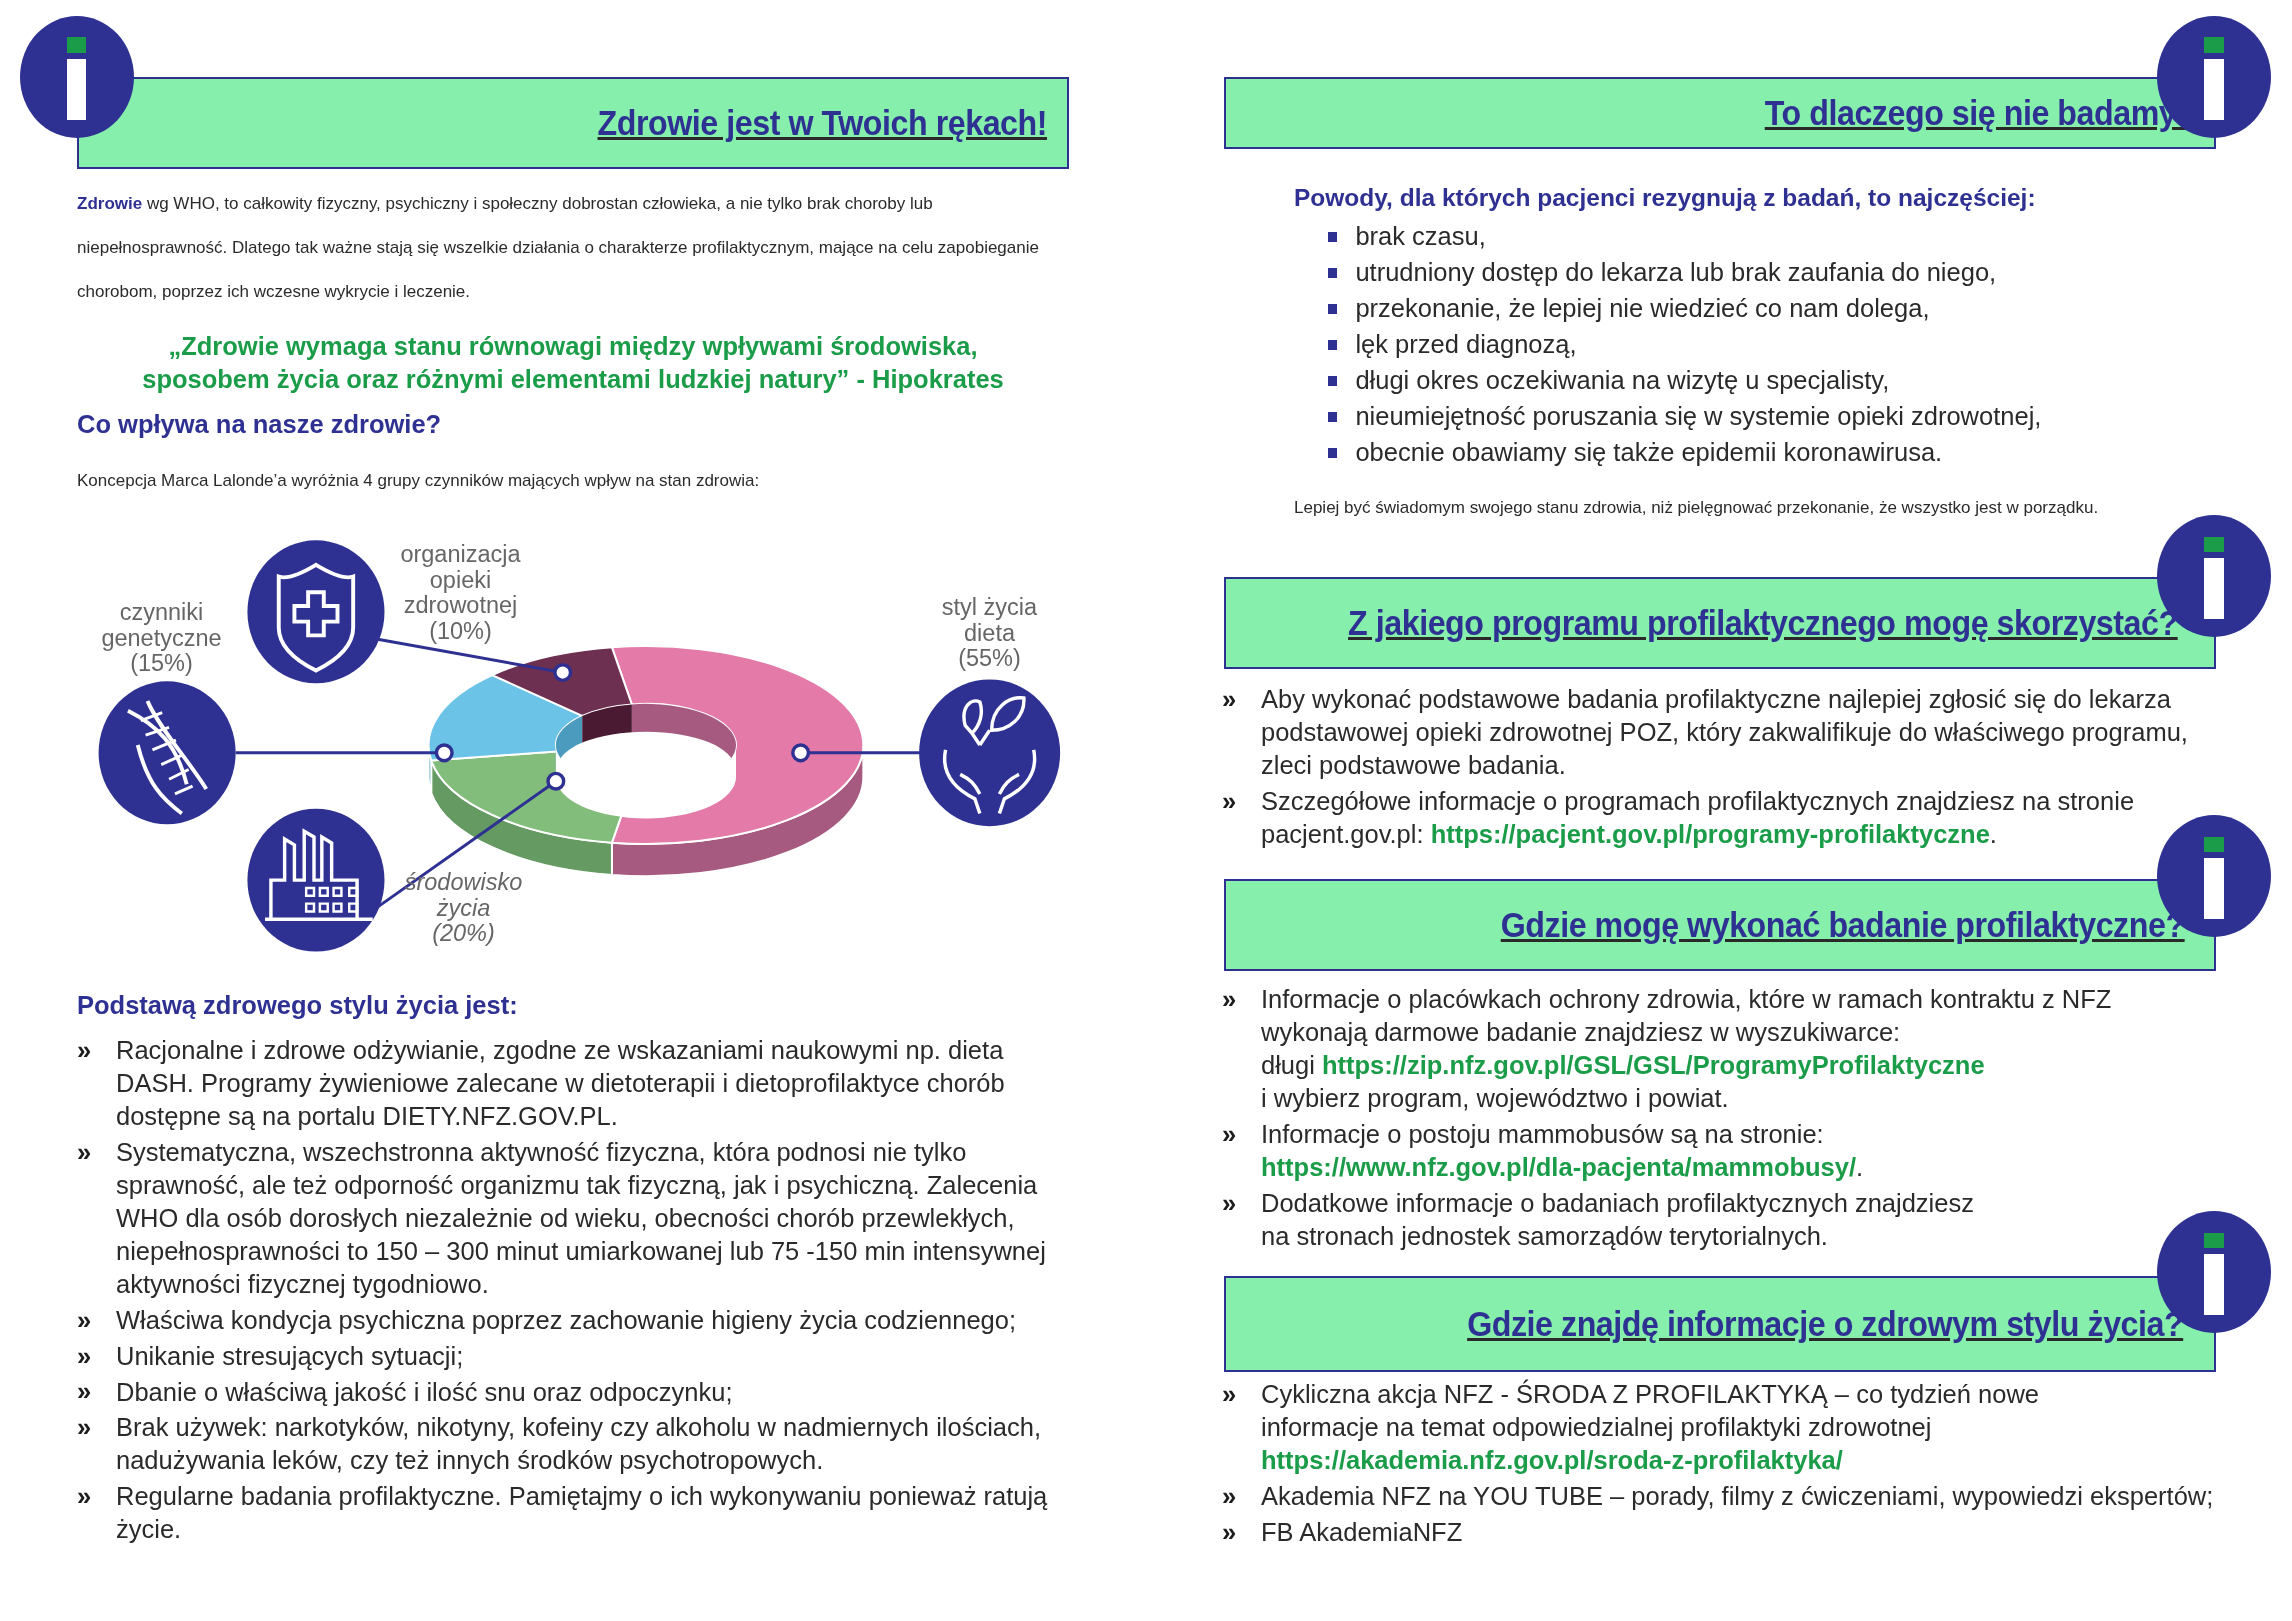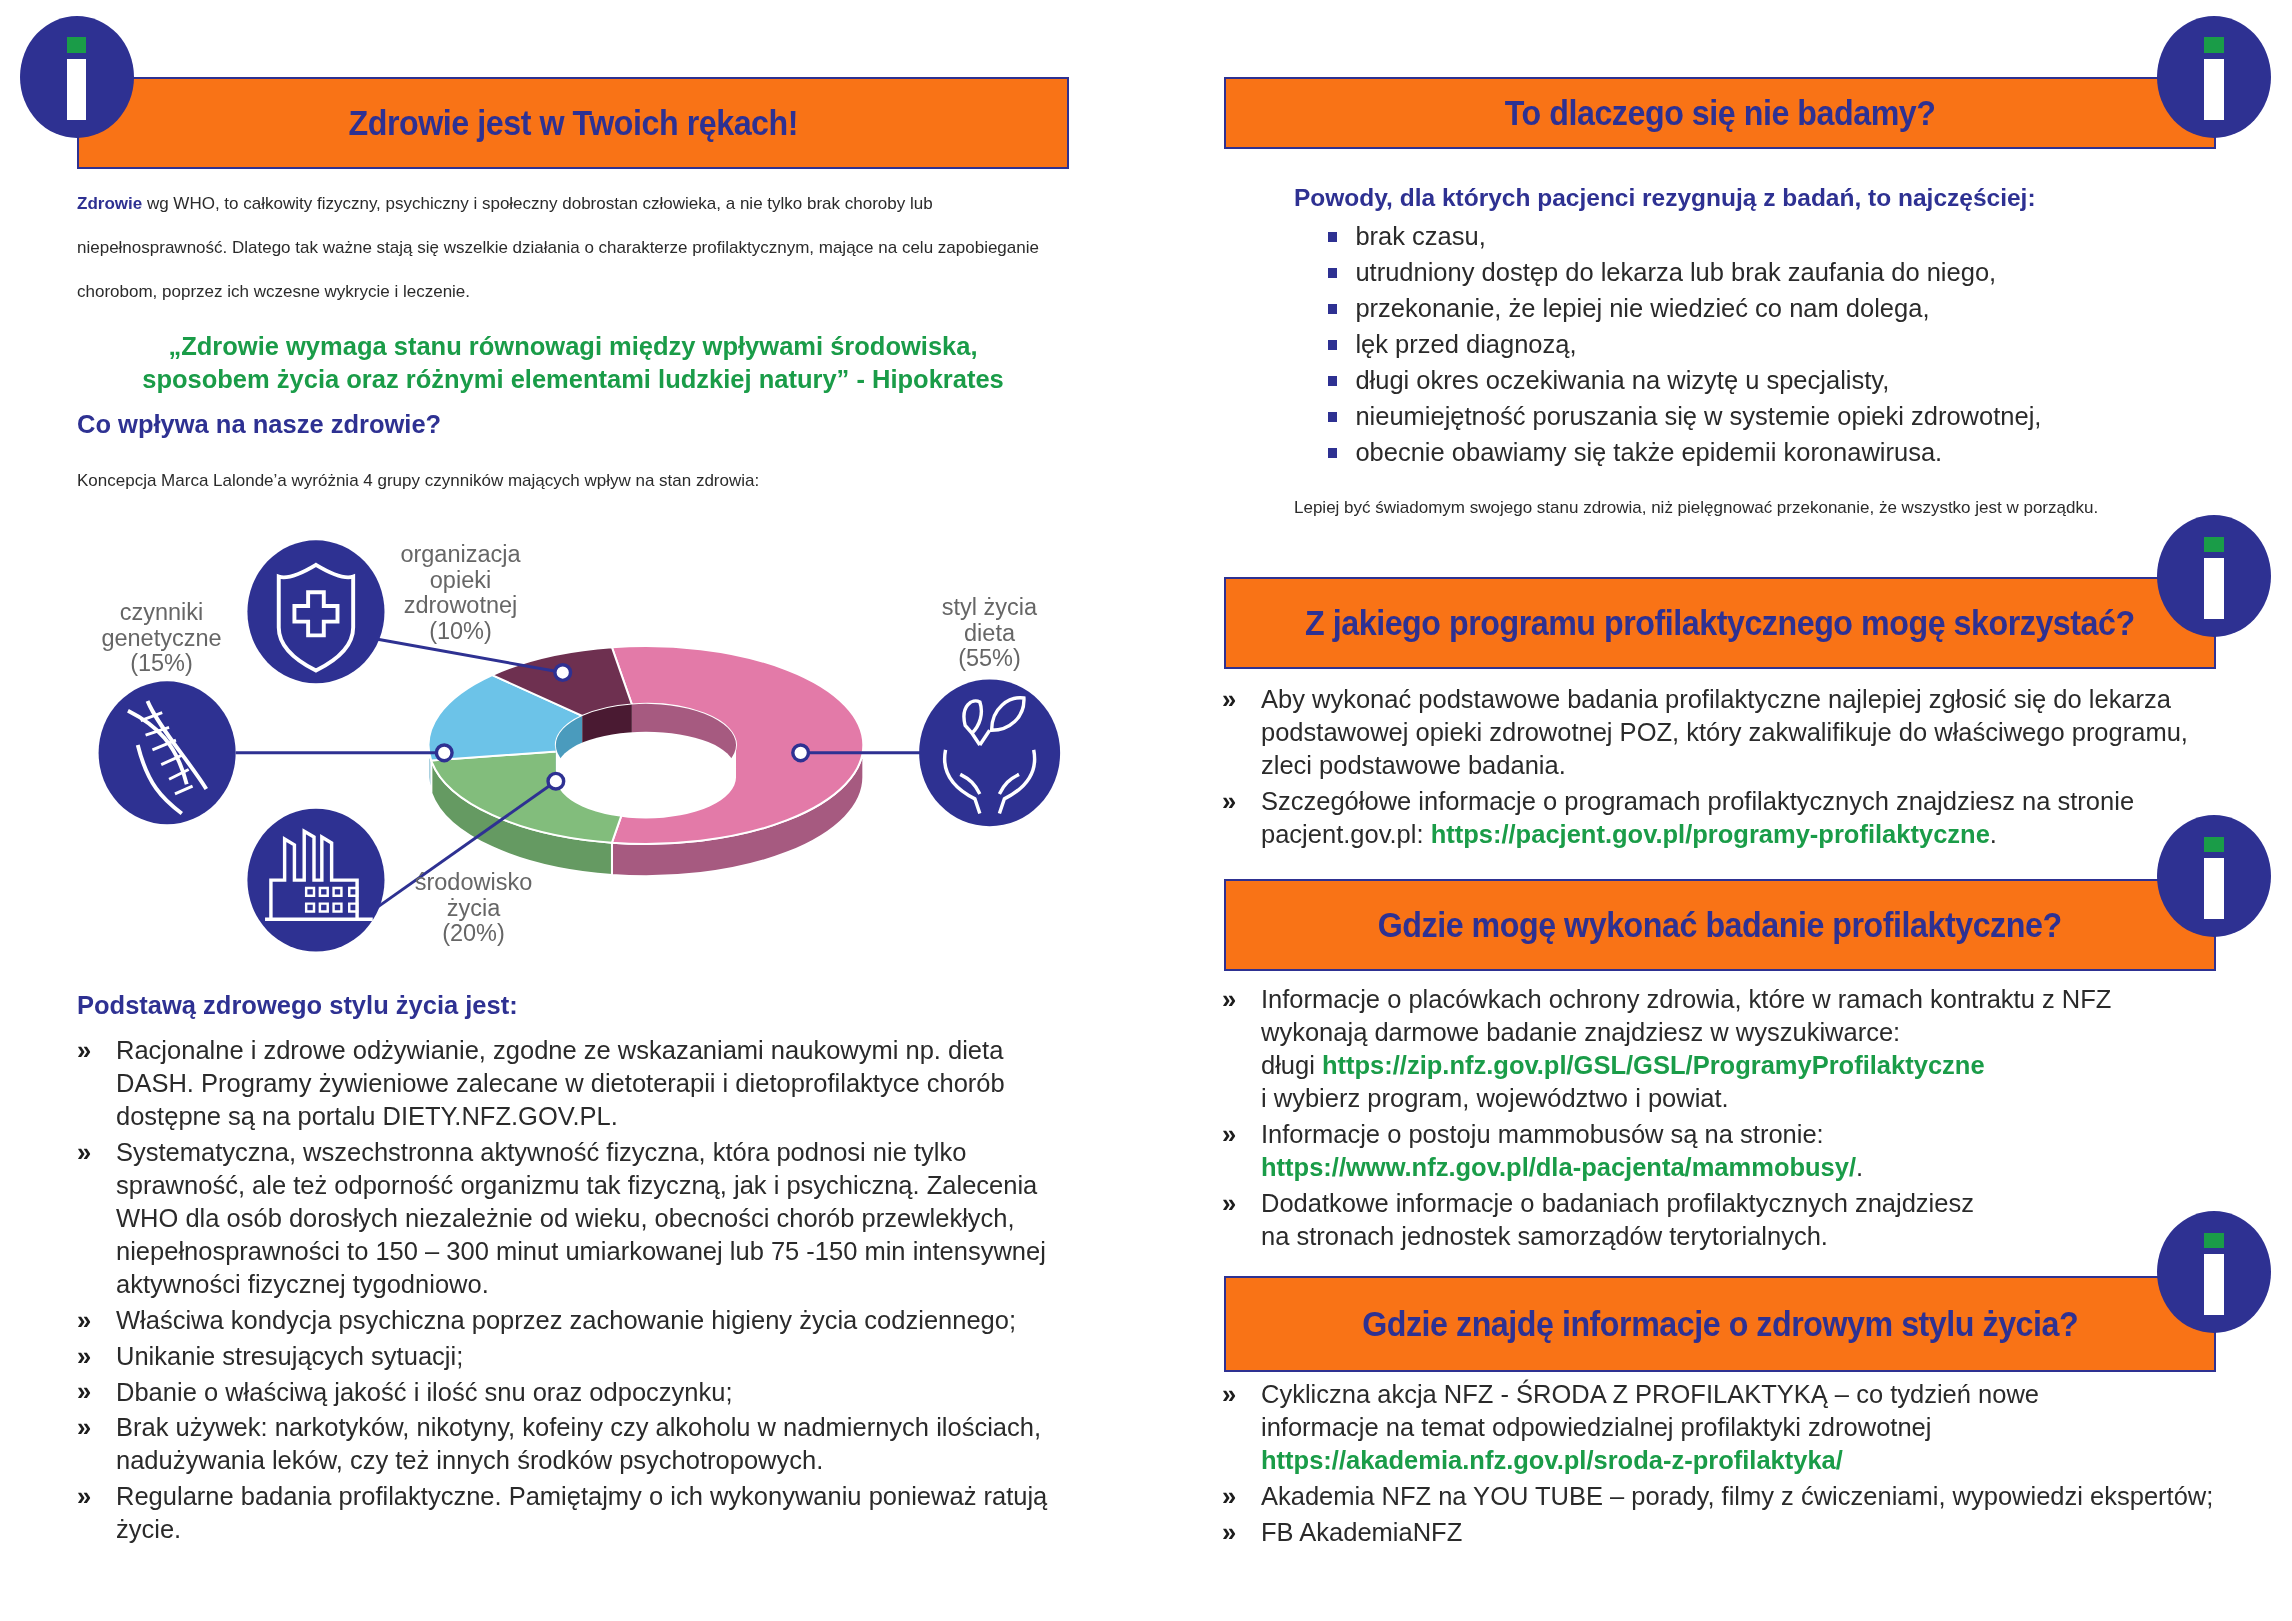--- a/index.html
+++ b/index.html
@@ -1,20 +1,20 @@
 <!DOCTYPE html>
 <html><head>
 <meta charset="utf-8">
 <style>
   html, body { margin:0; padding:0; }
   body { width:2293px; height:1621px; background:#ffffff; position:relative; overflow:hidden;
          font-family:"Liberation Sans","DejaVu Sans",sans-serif; color:#2a2a2a; }
   .abs { position:absolute; }
-  .hbox { position:absolute; border:2.9px solid #2e3192; box-sizing:border-box; background:#f97316;
-          display:flex; align-items:center; justify-content:center; }
+  .hbox { position:absolute; border:2.9px solid #2e3192; box-sizing:border-box; background:#86efac;
+          display:flex; align-items:center; justify-content:flex-end;text-decoration:underline; }
   .hbox h2 { margin:0; font-size:35px; font-weight:700; color:#2e3192; letter-spacing:-0.5px;
              font-family:"Liberation Sans",sans-serif; transform:scaleX(0.92); white-space:nowrap; }
   .info { position:absolute; width:114px; height:122px; border-radius:50%; background:#2e3192; }
   .info .dot { position:absolute; left:50%; margin-left:-9.8px; top:21.6px; width:19.6px; height:15.7px; background:#1a9c48; }
   .info .stem { position:absolute; left:50%; margin-left:-9.8px; top:43px; width:19.6px; height:61px; background:#fff; }
   .txt { font-size:17px; line-height:44px; color:#2b2b2b; transform-origin:left top; }
   .blue-b { color:#2e3192; font-weight:700; }
   .sub { font-size:25.5px; font-weight:700; color:#2e3192; }
   .quote { font-size:25.5px; line-height:33px; color:#1a9c48; font-weight:700; text-align:center; }
   ul.sq { list-style:none; margin:0; padding:0; }
@@ -106,21 +106,21 @@
   <div>organizacja</div>
   <div>opieki</div>
   <div>zdrowotnej</div>
   <div>(10%)</div>
 </div>
 <div class="clab" style="left:916px;top:595px;width:147px;">
   <div>styl życia</div>
   <div>dieta</div>
   <div>(55%)</div>
 </div>
-<div class="clab" style="left:400px;top:870px;width:147px;">
+<div class="clab" style="left:390px;top:870px;width:147px;font-style:italic;">
   <div>środowisko</div>
   <div>życia</div>
   <div>(20%)</div>
 </div>
 
 <div class="abs sub" style="left:77px;top:991px;">Podstawą zdrowego stylu życia jest:</div>
 <ul class="abs arr" id="lifestyle-list" style="left:77px;top:1034px;width:995px;">
     <li><span class="chev">»</span><span>Racjonalne i zdrowe odżywianie, zgodne ze wskazaniami naukowymi np. dieta DASH. Programy żywieniowe zalecane w dietoterapii i dietoprofilaktyce chorób dostępne są na portalu DIETY.NFZ.GOV.PL.</span></li>
     <li><span class="chev">»</span><span>Systematyczna, wszechstronna aktywność fizyczna, która podnosi nie tylko sprawność, ale też odporność organizmu tak fizyczną, jak i psychiczną. Zalecenia WHO dla osób dorosłych niezależnie od wieku, obecności chorób przewlekłych, niepełnosprawności to 150 – 300 minut umiarkowanej lub 75 -150 min intensywnej aktywności fizycznej tygodniowo.</span></li>
     <li><span class="chev">»</span><span>Właściwa kondycja psychiczna poprzez zachowanie higieny życia codziennego;</span></li>

